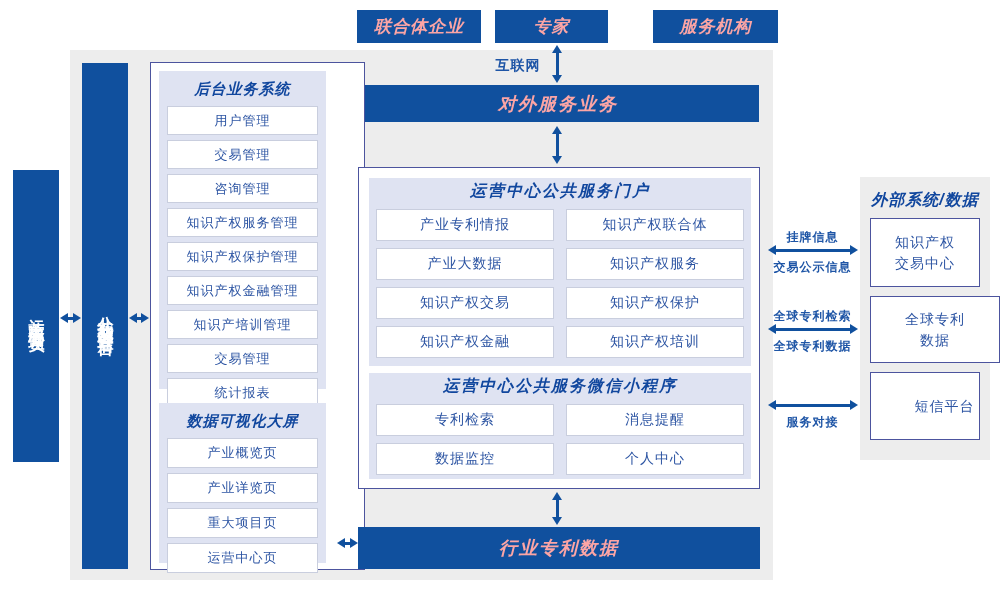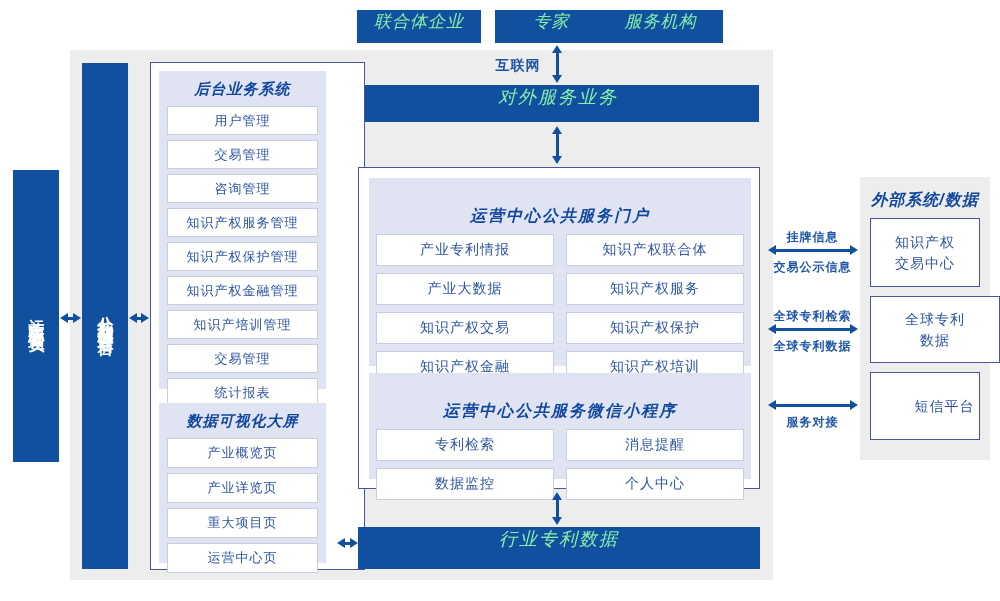--- a/index.html
+++ b/index.html
@@ -10,34 +10,34 @@
     --item-border:#c9cede;
     --item-text:#2d55a3;
     --title-text:#11479e;
     --label-text:#1e55a6;
   }
   html,body{margin:0;padding:0;background:#fff;}
   body{font-family:"Liberation Sans","DejaVu Sans",sans-serif;}
   .stage{position:relative;width:1000px;height:601px;background:#fff;overflow:hidden;}
   .abs{position:absolute;box-sizing:border-box;}
   .graypanel{background:var(--gray-bg);}
-  .bluebox{background:var(--primary-blue);color:#86efac;display:flex;justify-content:center;
-           font-weight:normal;font-style:italic;font-size:17px;letter-spacing:1px;}
+  .bluebox{background:var(--primary-blue);color:#fca5a5;display:flex;align-items:center;justify-content:center;
+           font-weight:bold;font-style:italic;font-size:17px;letter-spacing:1px;}
   .bar{font-size:18px;letter-spacing:2px;}
   .vbar{background:var(--primary-blue);color:#fff;display:flex;align-items:center;justify-content:center;
         font-weight:bold;font-size:16px;writing-mode:vertical-rl;text-orientation:upright;letter-spacing:3px;}
   .outerbox{background:#fff;border:1px solid var(--box-border);}
   .lightpanel{background:var(--panel-light);display:flex;flex-direction:column;gap:5px;padding:6px 8px;box-sizing:border-box;}
   .paneltitle{color:var(--title-text);font-weight:bold;font-style:italic;text-align:center;font-size:15px;
               line-height:24px;flex:0 0 24px;letter-spacing:1px;}
   .item{background:#fff;border:1px solid var(--item-border);color:var(--item-text);
         display:flex;align-items:center;justify-content:center;font-size:13px;letter-spacing:1px;}
   .litem{flex:0 0 27px;}
   .ditem{flex:0 0 28px;}
-  .gridpanel{background:var(--panel-light);box-sizing:border-box;padding:25px 7px;}
+  .gridpanel{background:var(--panel-light);box-sizing:border-box;padding:0 7px;}
   .gridtitle{color:var(--title-text);font-weight:bold;font-style:italic;text-align:center;font-size:16px;
              line-height:26px;letter-spacing:2px;margin-bottom:5px;}
   .grid2{display:grid;grid-template-columns:1fr 1fr;column-gap:12px;row-gap:7px;}
   .gitem{height:30px;font-size:14px;}
   .extpanel-title{color:var(--title-text);font-weight:bold;font-style:italic;text-align:center;font-size:16px;letter-spacing:1px;}
   .extbox{background:#fff;border:1px solid var(--box-border);color:var(--item-text);display:flex;align-items:center;
           justify-content:center;text-align:center;font-size:14px;white-space:pre-line;line-height:1.45;letter-spacing:1px;}
   .linklabel{color:var(--label-text);font-size:12px;font-weight:bold;text-align:center;letter-spacing:1px;}
   .netlabel{color:var(--label-text);font-size:14px;font-weight:bold;text-align:center;letter-spacing:1px;}
   
@@ -61,21 +61,21 @@
 
   <div class="abs graypanel" style="left:70px;top:50px;width:703px;height:530px;"></div>
   <div class="abs graypanel" style="left:860px;top:177px;width:130px;height:283px;"></div>
 
   <div class="abs bluebox" style="left:357px;top:10px;width:124px;height:33px;">
     <span>联合体企业</span>
   </div>
   <div class="abs bluebox" style="left:495px;top:10px;width:113px;height:33px;">
     <span>专家</span>
   </div>
-  <div class="abs bluebox" style="left:598px;top:10px;width:125px;height:33px;">
+  <div class="abs bluebox" style="left:653px;top:10px;width:125px;height:33px;">
     <span>服务机构</span>
   </div>
 
   <div class="abs netlabel" style="left:488px;top:57px;width:60px;">互联网</div>
   <div class="abs arrow-v" style="left:552px;top:45px;height:38px;">
       <span class="shaft"></span>
     </div>
 
   <div class="abs bluebox bar" style="left:357px;top:85px;width:402px;height:37px;">
     <span>对外服务业务</span>

